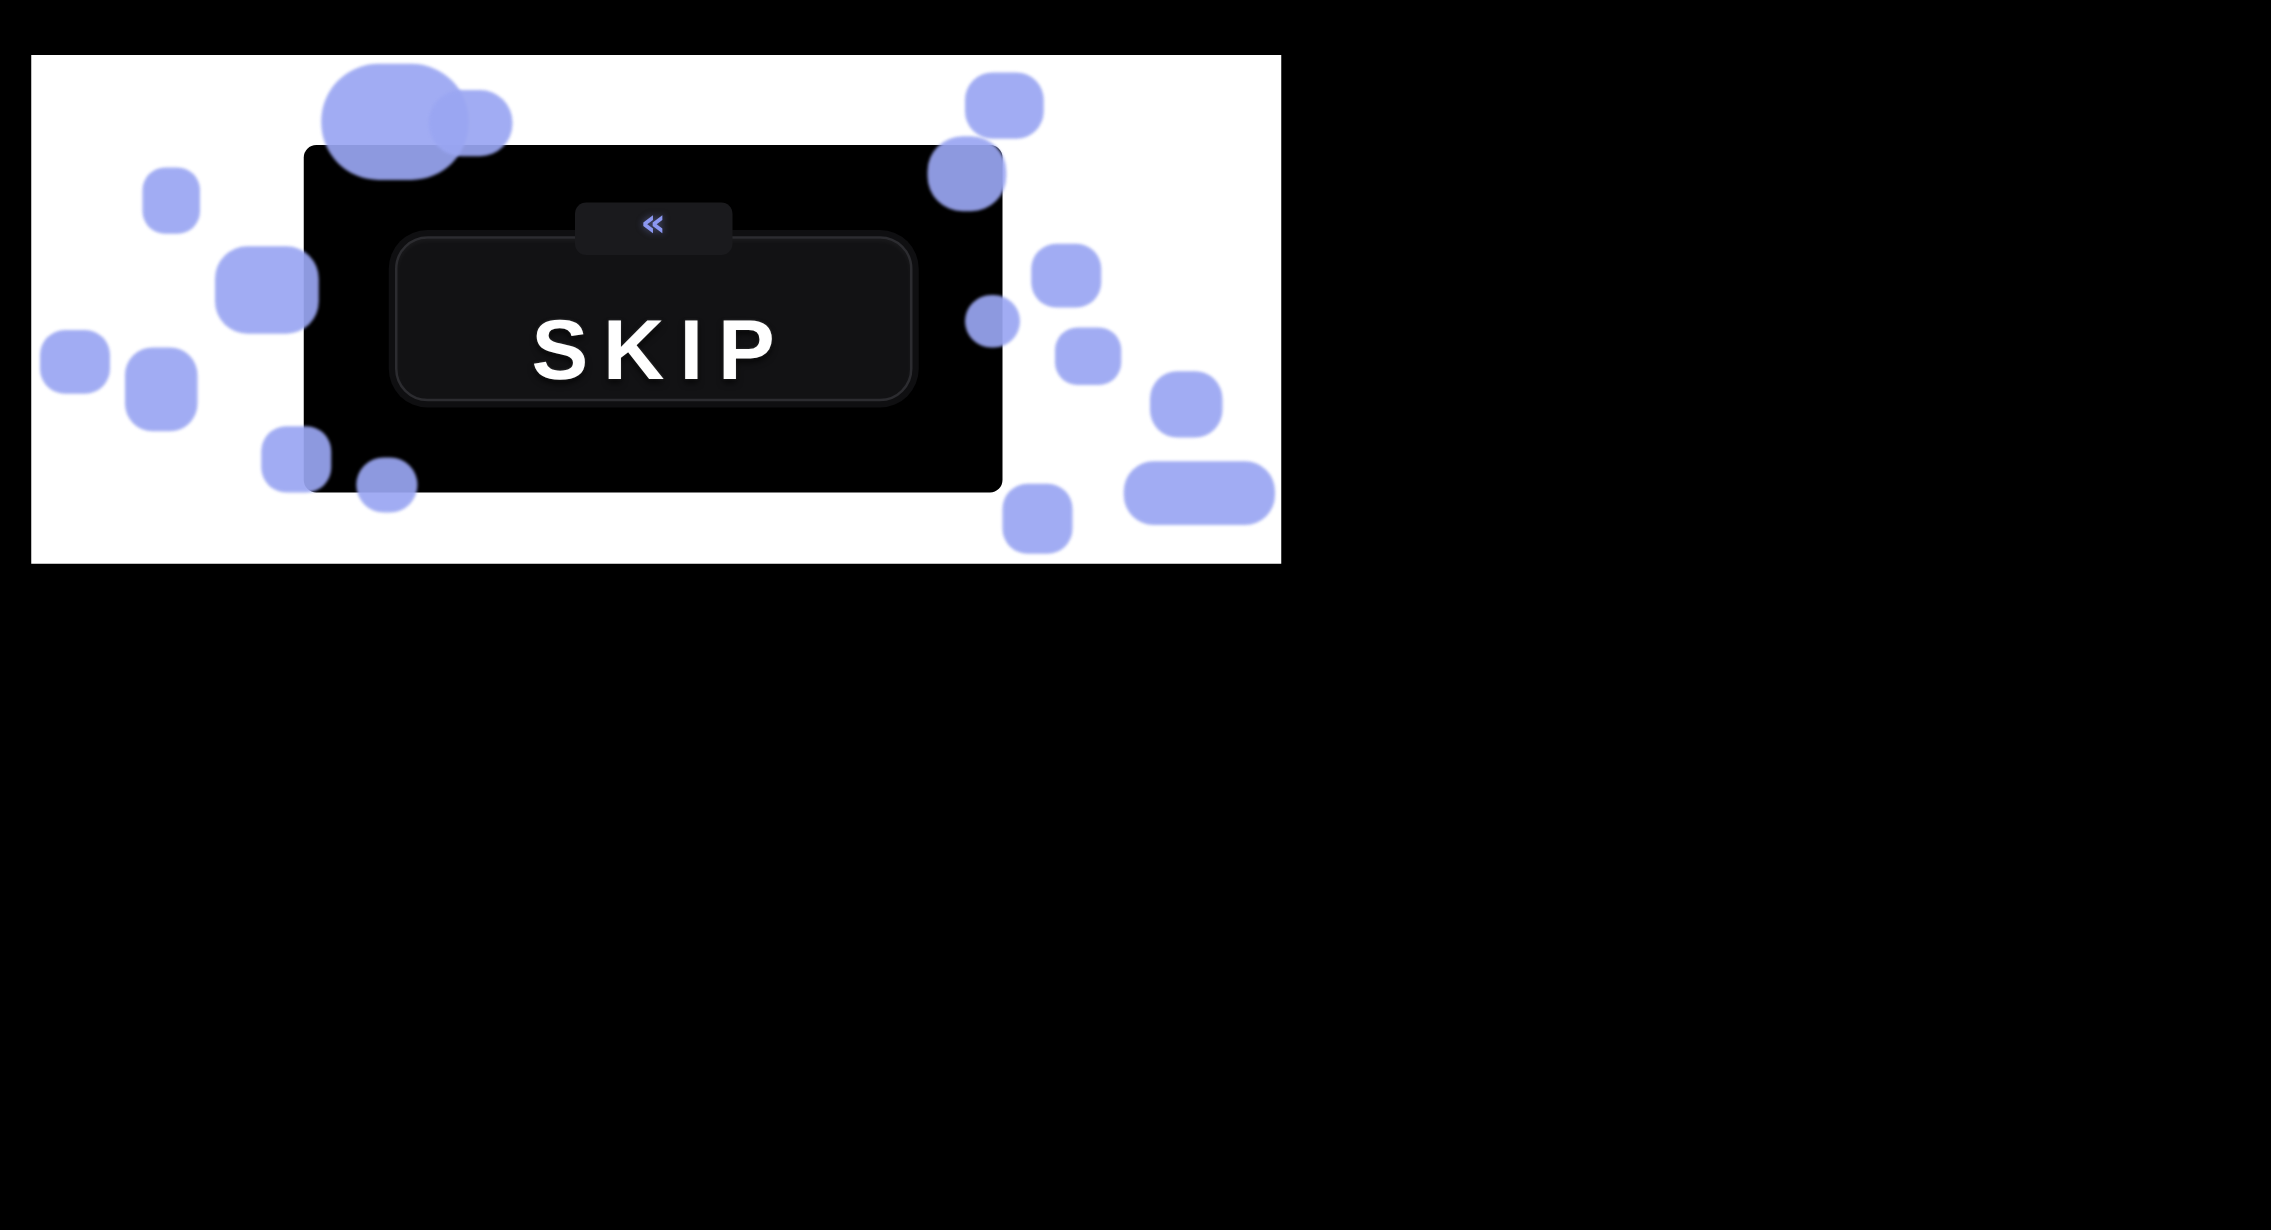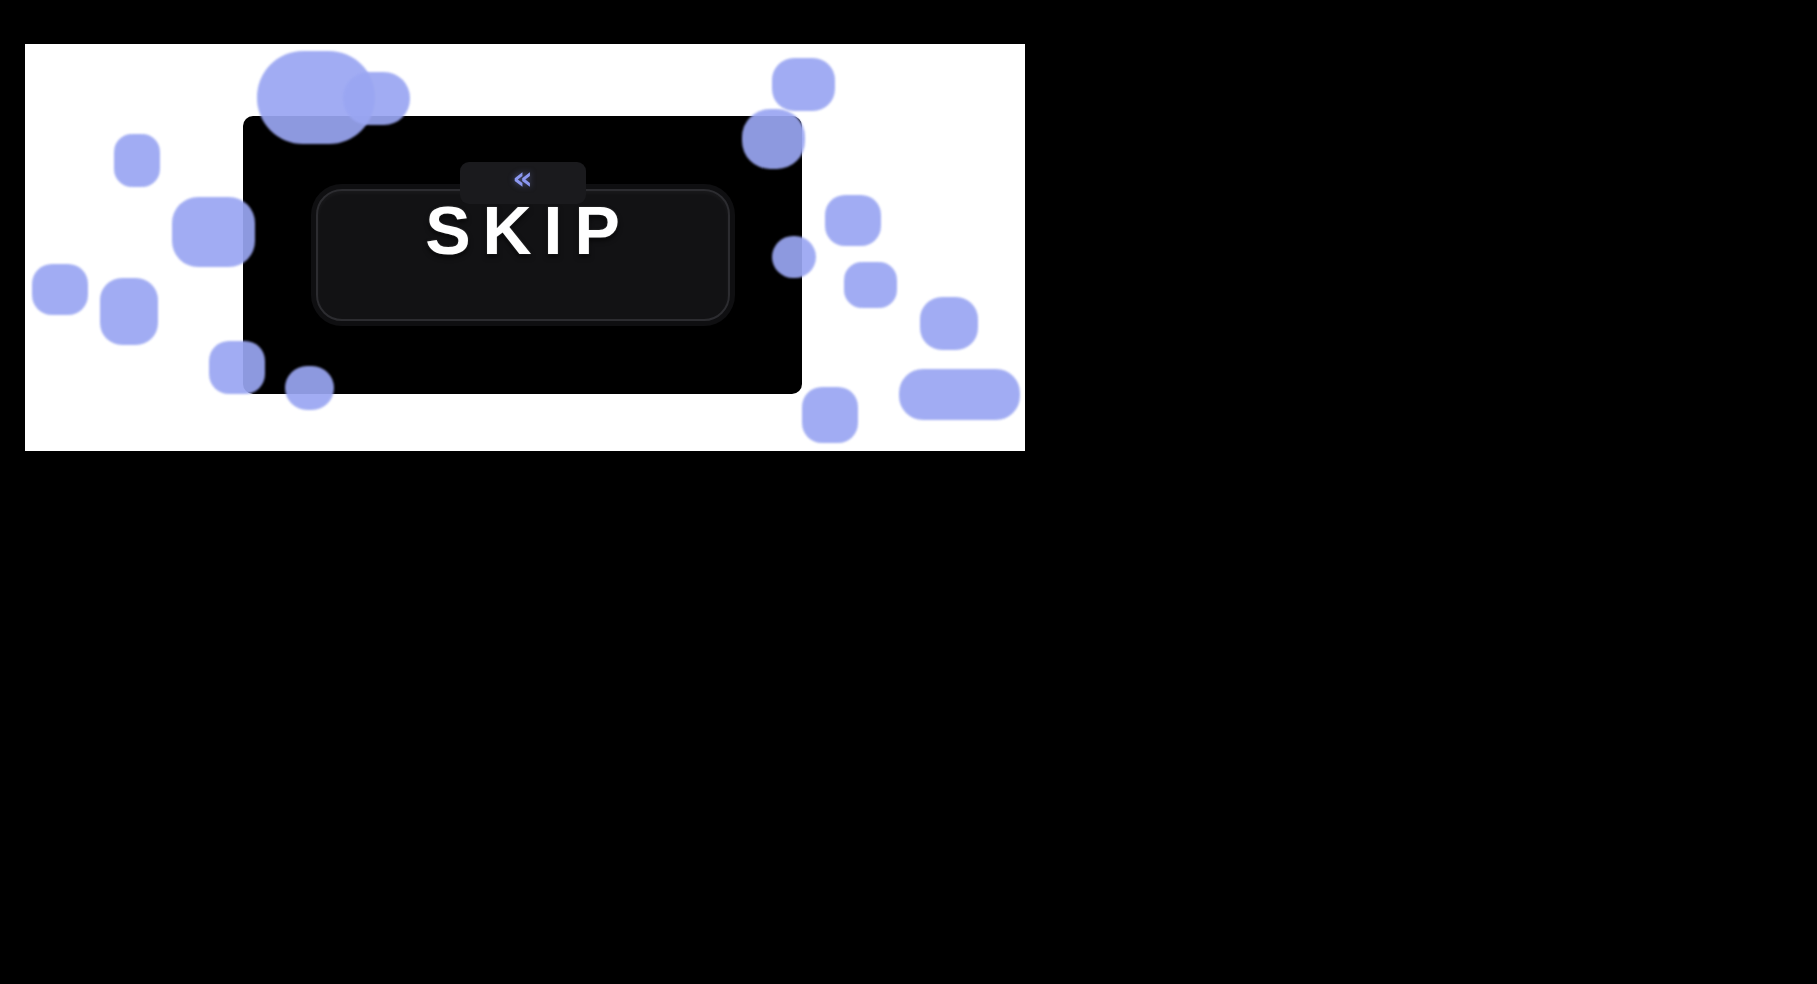--- a/index.html
+++ b/index.html
@@ -66,21 +66,21 @@
     left: 50%;
     transform: translateX(-50%);
     width: 414px;
     height: 132px;
     background: #121214;
     border: 2px solid #2c2c30;
     border-radius: 26px;
     box-shadow: 0 0 0 5px rgba(70,70,78,0.22), inset 0 2px 4px rgba(255,255,255,0.04);
     z-index: 2;
     display: flex;
-    align-items: flex-start;
+    align-items: flex-end;
     justify-content: center;
     cursor: pointer;
   }
   .skip-label {
     color: #ffffff;
     font-size: 68px;
     font-weight: bold;
     letter-spacing: 12px;
     padding-left: 12px; 
     text-shadow: 0 3px 5px rgba(0,0,0,0.65), 0 0 2px rgba(90,90,90,0.8);

